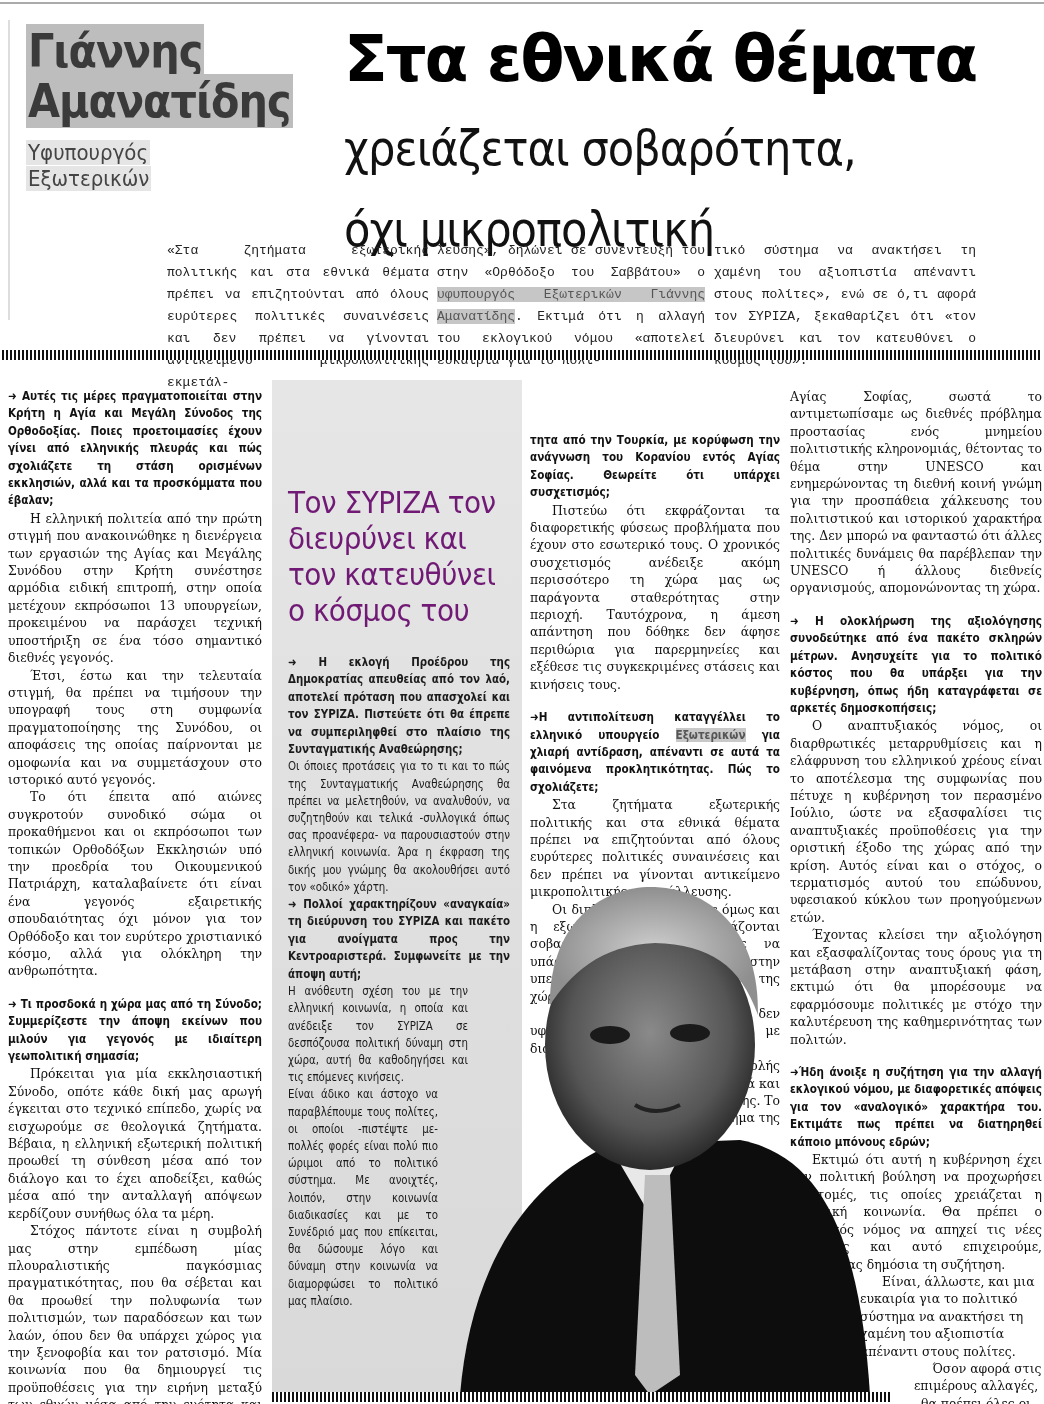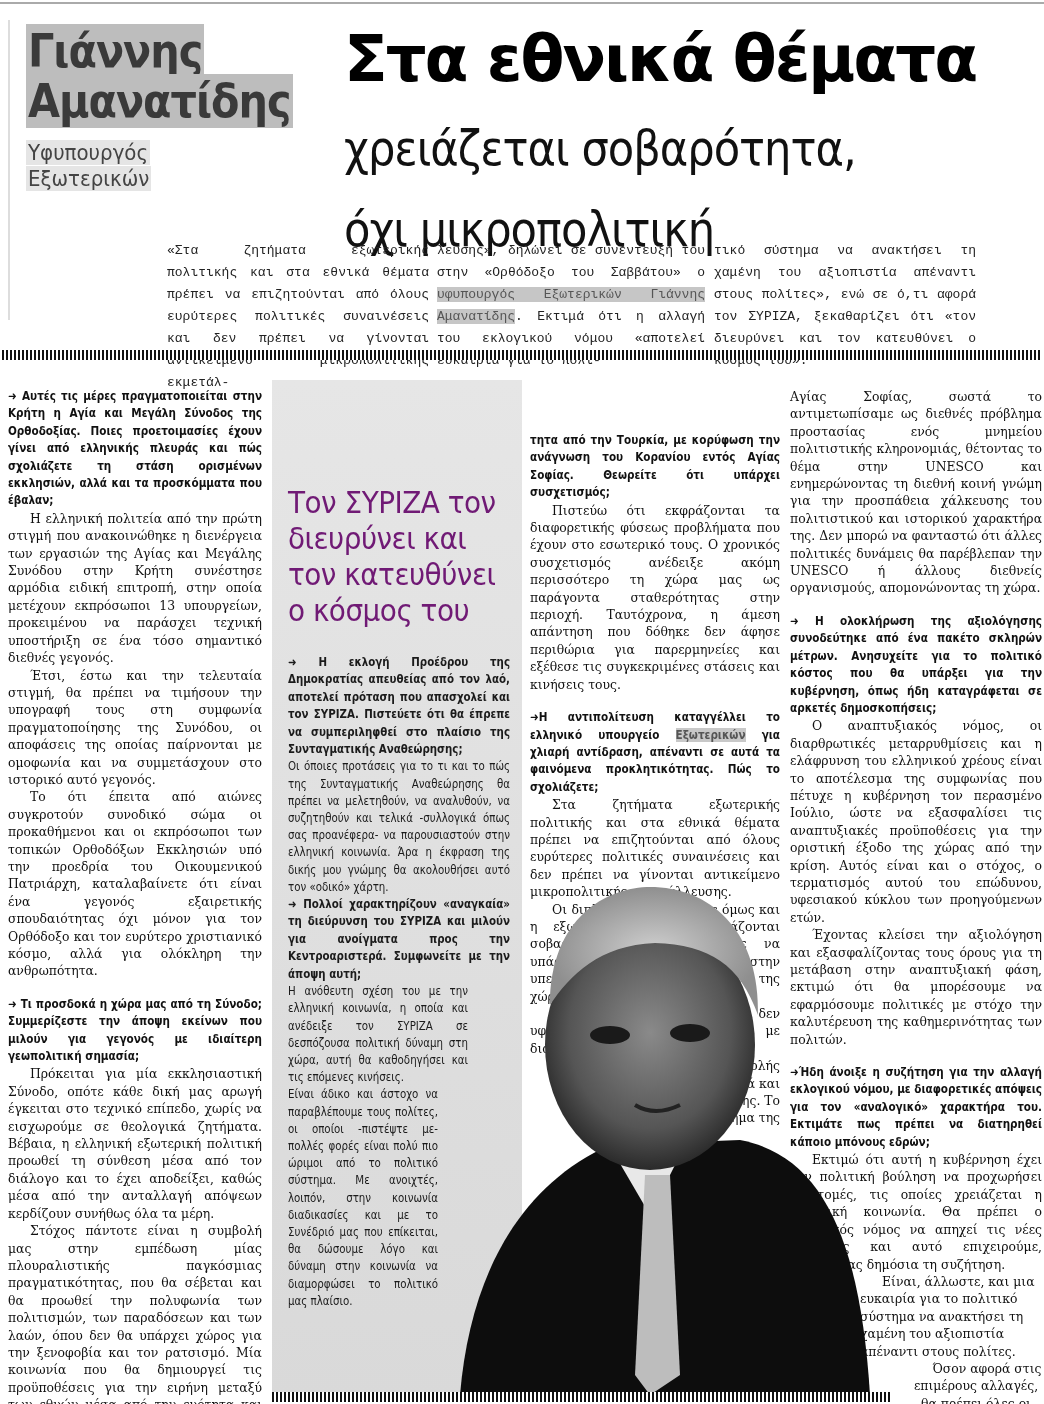--- a/index.html
+++ b/index.html
@@ -71,21 +71,21 @@
   <p class="q"><span class="arr">➜</span> <span>Τι προσδοκά η χώρα μας από τη Σύνοδο; Συμμερίζεστε την άποψη εκείνων που μιλούν για γεγονός με ιδιαίτερη γεωπολιτική σημασία;</span></p>
   <p>Πρόκειται για μία εκκλησιαστική Σύνοδο, οπότε κάθε δική μας αρωγή έγκειται στο τεχνικό επίπεδο, χωρίς να εισχωρούμε σε θεολογικά ζητήματα. Βέβαια, η ελληνική εξωτερική πολιτική προωθεί τη σύνθεση μέσα από τον διάλογο και το έχει αποδείξει, καθώς μέσα από την ανταλλαγή απόψεων κερδίζουν συνήθως όλα τα μέρη.</p>
   <p>Στόχος πάντοτε είναι η συμβολή μας στην εμπέδωση μίας πλουραλιστικής παγκόσμιας πραγματικότητας, που θα σέβεται και θα προωθεί την πολυφωνία των πολιτισμών, των παραδόσεων και των λαών, όπου δεν θα υπάρχει χώρος για την ξενοφοβία και τον ρατσισμό. Μία κοινωνία που θα δημιουργεί τις προϋποθέσεις για την ειρήνη μεταξύ των εθνών μέσα από την ενότητα και την ειρήνη μεταξύ των θρησκειών.</p>
 
 </div>
 
 <div class="sidehead">Τον ΣΥΡΙΖΑ τον διευρύνει και τον κατευθύνει ο κόσμος του</div>
 <div class="sidecol">
   <p class="q"><span class="arr">➜</span> <span>Η εκλογή Προέδρου της Δημοκρατίας απευθείας από τον λαό, αποτελεί πρόταση που απασχολεί και τον ΣΥΡΙΖΑ. Πιστεύετε ότι θα έπρεπε να συμπεριληφθεί στο πλαίσιο της Συνταγματικής Αναθεώρησης;</span></p>
   <p>Οι όποιες προτάσεις για το τι και το πώς της Συνταγματικής Αναθεώρησης θα πρέπει να μελετηθούν, να αναλυθούν, να συζητηθούν και τελικά -συλλογικά όπως σας προανέφερα- να παρουσιαστούν στην ελληνική κοινωνία. Άρα η έκφραση της δικής μου γνώμης θα ακολουθήσει αυτό τον «οδικό» χάρτη.</p>
-  <p class="q"><span class="arr">➜</span> <span>Πολλοί χαρακτηρίζουν «αναγκαία» τη διεύρυνση του ΣΥΡΙΖΑ και μιλούν για ανοίγματα προς την Κεντροαριστερά. Συμφωνείτε με την άποψη αυτή;</span></p>
+  <p class="q"><span class="arr">➜</span> <span>Πολλοί χαρακτηρίζουν «αναγκαία» τη διεύρυνση του ΣΥΡΙΖΑ και πακέτο για ανοίγματα προς την Κεντροαριστερά. Συμφωνείτε με την άποψη αυτή;</span></p>
   <p style="width:180px">Η ανόθευτη σχέση του με την ελληνική κοινωνία, η οποία και ανέδειξε τον ΣΥΡΙΖΑ σε δεσπόζουσα πολιτική δύναμη στη χώρα, αυτή θα καθοδηγήσει και τις επόμενες κινήσεις.</p>
   <p style="width:150px">Είναι άδικο και άστοχο να παραβλέπουμε τους πολίτες, οι οποίοι -πιστέψτε με- πολλές φορές είναι πολύ πιο ώριμοι από το πολιτικό σύστημα. Με ανοιχτές, λοιπόν, στην κοινωνία διαδικασίες και με το Συνέδριό μας που επίκειται, θα δώσουμε λόγο και δύναμη στην κοινωνία να διαμορφώσει το πολιτικό μας πλαίσιο.</p>
 </div>
 
 <div class="col" style="left:530px;top:388px;width:250px;margin-top:44px;">
   <p class="q">τητα από την Τουρκία, με κορύφωση την ανάγνωση του Κορανίου εντός Αγίας Σοφίας. Θεωρείτε ότι υπάρχει συσχετισμός;</p>
   <p>Πιστεύω ότι εκφράζονται τα διαφορετικής φύσεως προβλήματα που έχουν στο εσωτερικό τους. Ο χρονικός συσχετισμός ανέδειξε ακόμη περισσότερο τη χώρα μας ως παράγοντα σταθερότητας στην περιοχή. Ταυτόχρονα, η άμεση απάντηση που δόθηκε δεν άφησε περιθώρια για παρερμηνείες και εξέθεσε τις συγκεκριμένες στάσεις και κινήσεις τους.</p>
   <div class="gap"></div>
   <p class="q"><span class="arr">➜</span><span>Η αντιπολίτευση καταγγέλλει το ελληνικό υπουργείο </span><span class="hlw">Εξωτερικών</span><span> για χλιαρή αντίδραση, απέναντι σε αυτά τα φαινόμενα προκλητικότητας. Πώς το σχολιάζετε;</span></p>
   <p>Στα ζητήματα εξωτερικής πολιτικής και στα εθνικά θέματα πρέπει να επιζητούνται από όλους ευρύτερες πολιτικές συναινέσεις και δεν πρέπει να γίνονται αντικείμενο μικροπολιτικής εκμετάλλευσης.</p>

